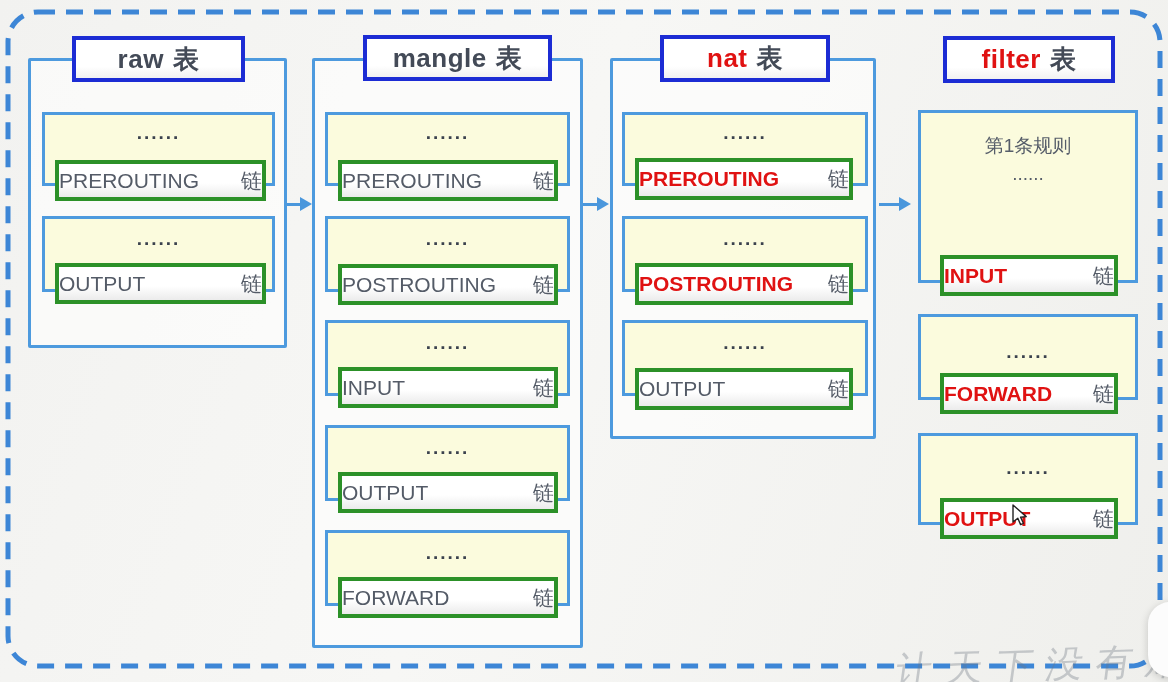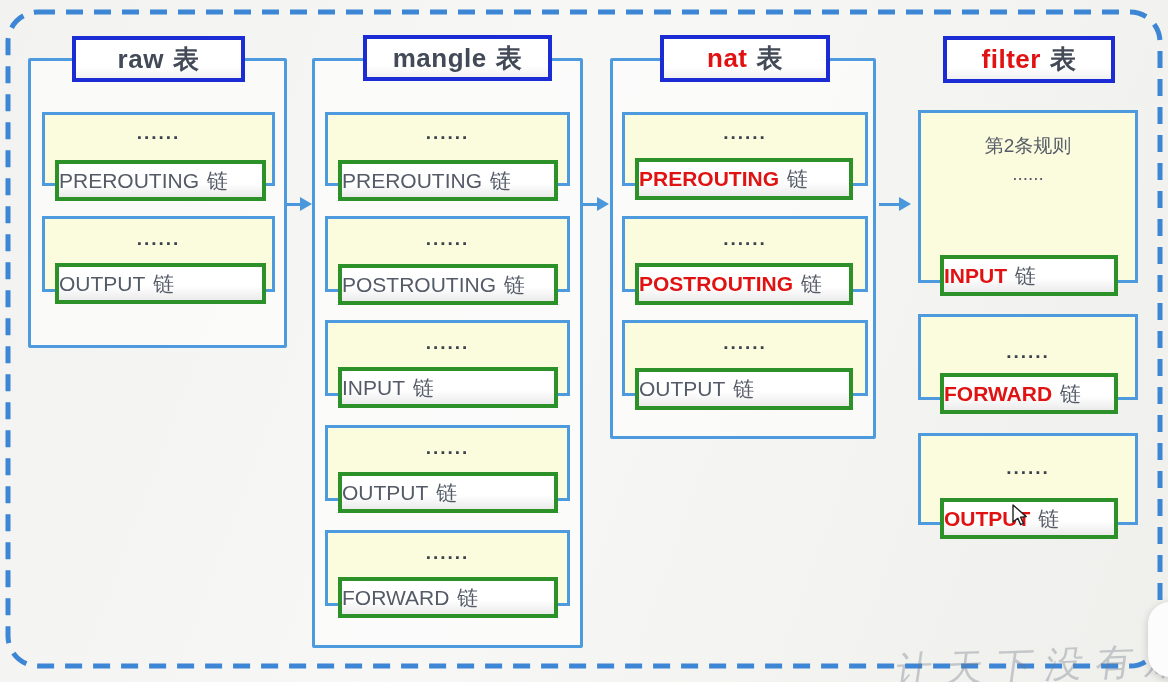--- a/index.html
+++ b/index.html
@@ -26,21 +26,21 @@
     z-index:3;box-sizing:border-box;
   }
   .dots{
     display:block;text-align:center;font-weight:bold;font-size:19px;
     letter-spacing:2px;color:#3a414d;line-height:22px;
   }
   .rules{text-align:center;font-size:19px;line-height:28px;color:#565d69;padding-top:19px;}
   .chain-inner{
     position:absolute;background:linear-gradient(180deg,#ffffff 58%,#ebebeb);
     border:4px solid #2c9128;z-index:4;box-sizing:border-box;
-    display:flex;align-items:center;justify-content:flex-start;
+    display:flex;align-items:center;justify-content:space-between;
     font-size:21px;color:#545b67;white-space:nowrap;
   }
   .chain-inner .en.red{font-weight:bold;}
   .chain-inner .cn{margin-left:8px;}
   .arrow{position:absolute;height:3px;background:#4a97dc;z-index:4;}
   .arrow::after{
     content:"";position:absolute;right:-12px;top:-6px;width:0;height:0;
     border-left:12px solid #4a97dc;border-top:7px solid transparent;border-bottom:7px solid transparent;
   }
   .watermark{
@@ -157,21 +157,21 @@
     <div class="chain-inner" style="left: 635px; top: 368px; width: 218px; height: 42px;">
       <span class="en">OUTPUT</span>
       <span class="cn">链</span>
     </div>
     <div class="tbl-title" style="left: 943px; top: 36px; width: 172px; height: 47px;">
       <span class="en red">filter</span>
       <span class="cn">表</span>
     </div>
     <div class="chain-block" style="left: 918px; top: 110px; width: 220px; height: 173px;">
       <div class="rules">
-        <div>第2条规则</div>
+        <div>第1条规则</div>
         <div>......</div>
       </div>
     </div>
     <div class="chain-inner" style="left: 940px; top: 255px; width: 178px; height: 41px;">
       <span class="en red">INPUT</span>
       <span class="cn">链</span>
     </div>
     <div class="chain-block" style="left: 918px; top: 314px; width: 220px; height: 86px;">
       <span class="dots" style="margin-top: 24px;">......</span>
     </div>

